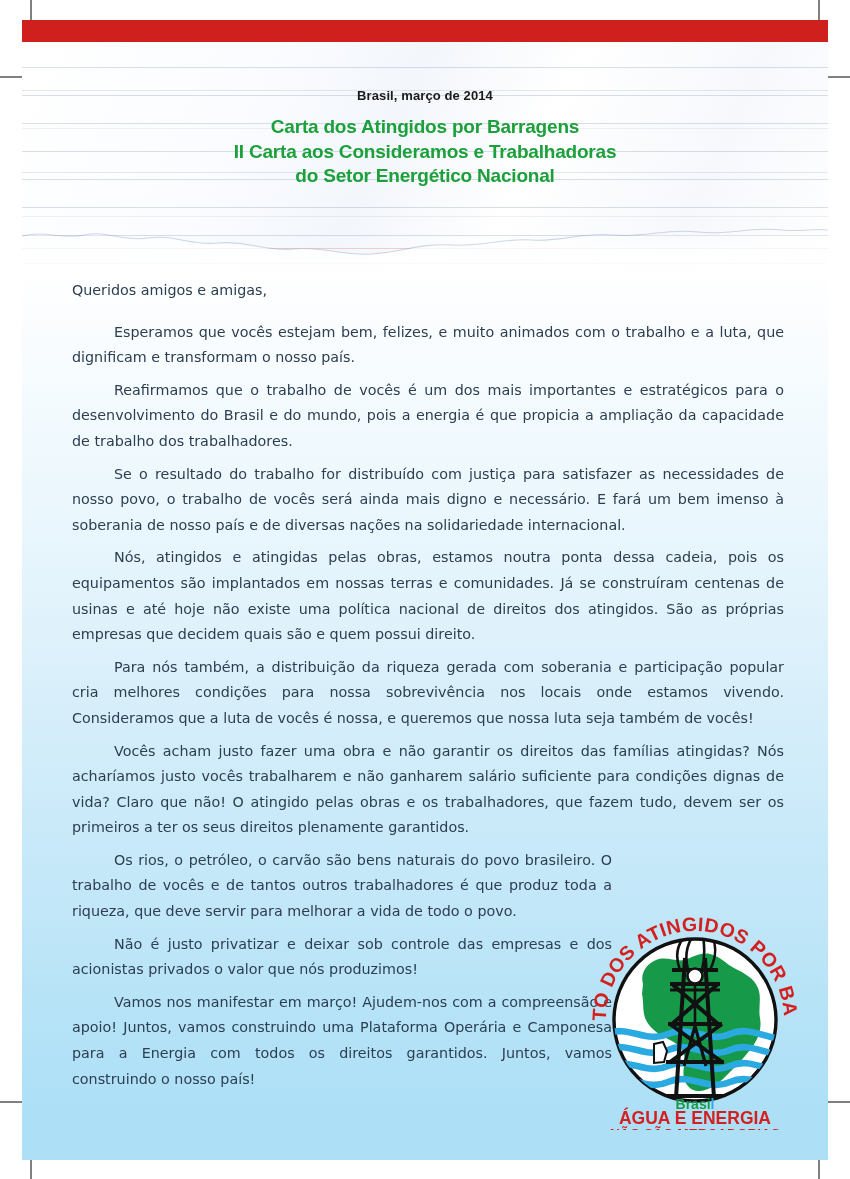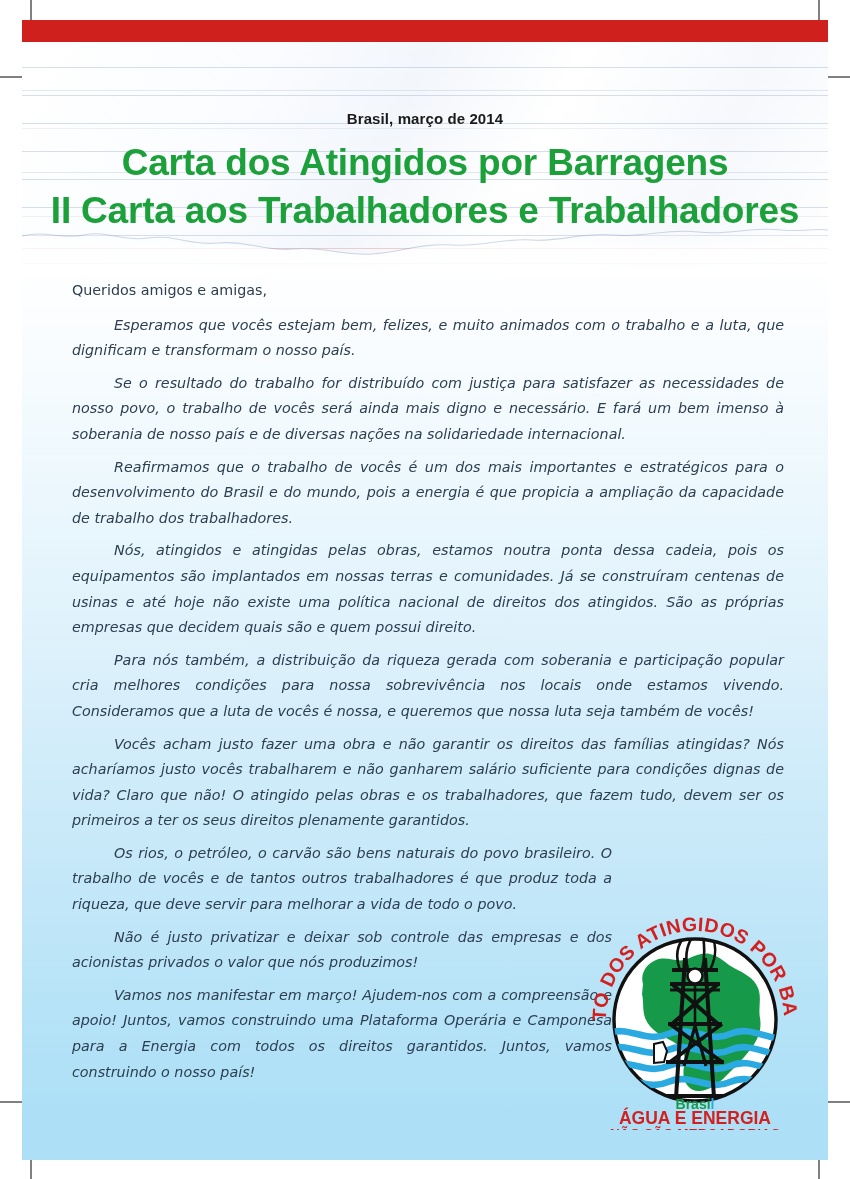--- a/index.html
+++ b/index.html
@@ -110,32 +110,32 @@
   
   .header-text {
     position: absolute;
     left: 0;
     top: 0;
     width: 100%;
     text-align: center;
     z-index: 6;
   }
   .doc-date {
-    margin-top: 90px;
+    margin-top: 68px;
     font-family: "Liberation Sans", sans-serif;
-    font-size: 15px;
+    font-size: 13px;
     font-weight: bold;
     color: #1a1a1a;
     letter-spacing: 0.1px;
     text-align: center;
   }
   .doc-title {
     margin-top: 12px;
     font-family: "Liberation Sans", sans-serif;
-    font-size: 37px;
+    font-size: 19px;
     font-weight: bold;
     color: #1ba03a;
     line-height: 1.30;
     letter-spacing: -0.2px;
   }
   .doc-title .tline { display: block; }
 
   
   .letter {
     position: absolute;
@@ -146,22 +146,22 @@
     font-size: 14.3px;
     line-height: 25.6px;
     color: #2c3e50;
     z-index: 5;
   }
   .letter p {
     margin: 0 0 7px 0;
     text-align: justify;
     text-justify: inter-word;
   }
-  .letter p.indent { text-indent: 42px; font-style: italic; }
-  .letter p.salute { text-indent: 0; margin-bottom: 9px; }
+  .letter p.indent { text-indent: 42px; }
+  .letter p.salute { text-indent: 0; margin-bottom: 16px; }
   .letter p.narrow-just { width: 540px; text-align: justify; }
 
   
   .logo {
     position: absolute;
     left: 566px;
     top: 878px;
     width: 214px;
     height: 232px;
     z-index: 7;
@@ -227,29 +227,30 @@
                    C624,28 644,18 676,22 C708,26 728,16 760,20
                    C780,22 794,18 806,20" fill="none" stroke="rgba(120,145,185,0.35)" stroke-width="1.1"></path>
         </svg>
       </div>
     </div>
 
     <div class="header-text">
       <div class="doc-date">Brasil, março de 2014</div>
       <div class="doc-title">
         <span class="tline">Carta dos Atingidos por Barragens</span>
-        <span class="tline">II Carta aos Trabalhadores e Trabalhadores</span>
+        <span class="tline">II Carta aos Consideramos e Trabalhadoras</span>
+        <span class="tline">do Setor Energético Nacional</span>
       </div>
     </div>
 
     <div class="letter">
       <p class="salute">Queridos amigos e amigas,</p>
       <p class="indent">Esperamos que vocês estejam bem, felizes, e muito animados com o trabalho e a luta, que dignificam e transformam o nosso país.</p>
+      <p class="indent">Reafirmamos que o trabalho de vocês é um dos mais importantes e estratégicos para o desenvolvimento do Brasil e do mundo, pois a energia é que propicia a ampliação da capacidade de trabalho dos trabalhadores.</p>
       <p class="indent">Se o resultado do trabalho for distribuído com justiça para satisfazer as necessidades de nosso povo, o trabalho de vocês será ainda mais digno e necessário. E fará um bem imenso à soberania de nosso país e de diversas nações na solidariedade internacional.</p>
-      <p class="indent">Reafirmamos que o trabalho de vocês é um dos mais importantes e estratégicos para o desenvolvimento do Brasil e do mundo, pois a energia é que propicia a ampliação da capacidade de trabalho dos trabalhadores.</p>
       <p class="indent">Nós, atingidos e atingidas pelas obras, estamos noutra ponta dessa cadeia, pois os equipamentos são implantados em nossas terras e comunidades. Já se construíram centenas de usinas e até hoje não existe uma política nacional de direitos dos atingidos. São as próprias empresas que decidem quais são e quem possui direito.</p>
       <p class="indent">Para nós também, a distribuição da riqueza gerada com soberania e participação popular cria melhores condições para nossa sobrevivência nos locais onde estamos vivendo. Consideramos que a luta de vocês é nossa, e queremos que nossa luta seja também de vocês!</p>
       <p class="indent">Vocês acham justo fazer uma obra e não garantir os direitos das famílias atingidas? Nós acharíamos justo vocês trabalharem e não ganharem salário suficiente para condições dignas de vida? Claro que não! O atingido pelas obras e os trabalhadores, que fazem tudo, devem ser os primeiros a ter os seus direitos plenamente garantidos.</p>
       <p class="indent narrow-just">Os rios, o petróleo, o carvão são bens naturais do povo brasileiro. O trabalho de vocês e de tantos outros trabalhadores é que produz toda a riqueza, que deve servir para melhorar a vida de todo o povo.</p>
       <p class="indent narrow-just">Não é justo privatizar e deixar sob controle das empresas e dos acionistas privados o valor que nós produzimos!</p>
       <p class="indent narrow-just">Vamos nos manifestar em março! Ajudem-nos com a compreensão e apoio! Juntos, vamos construindo uma Plataforma Operária e Camponesa para a Energia com todos os direitos garantidos. Juntos, vamos construindo o nosso país!</p>
 
     </div>
 
     <div class="logo">

